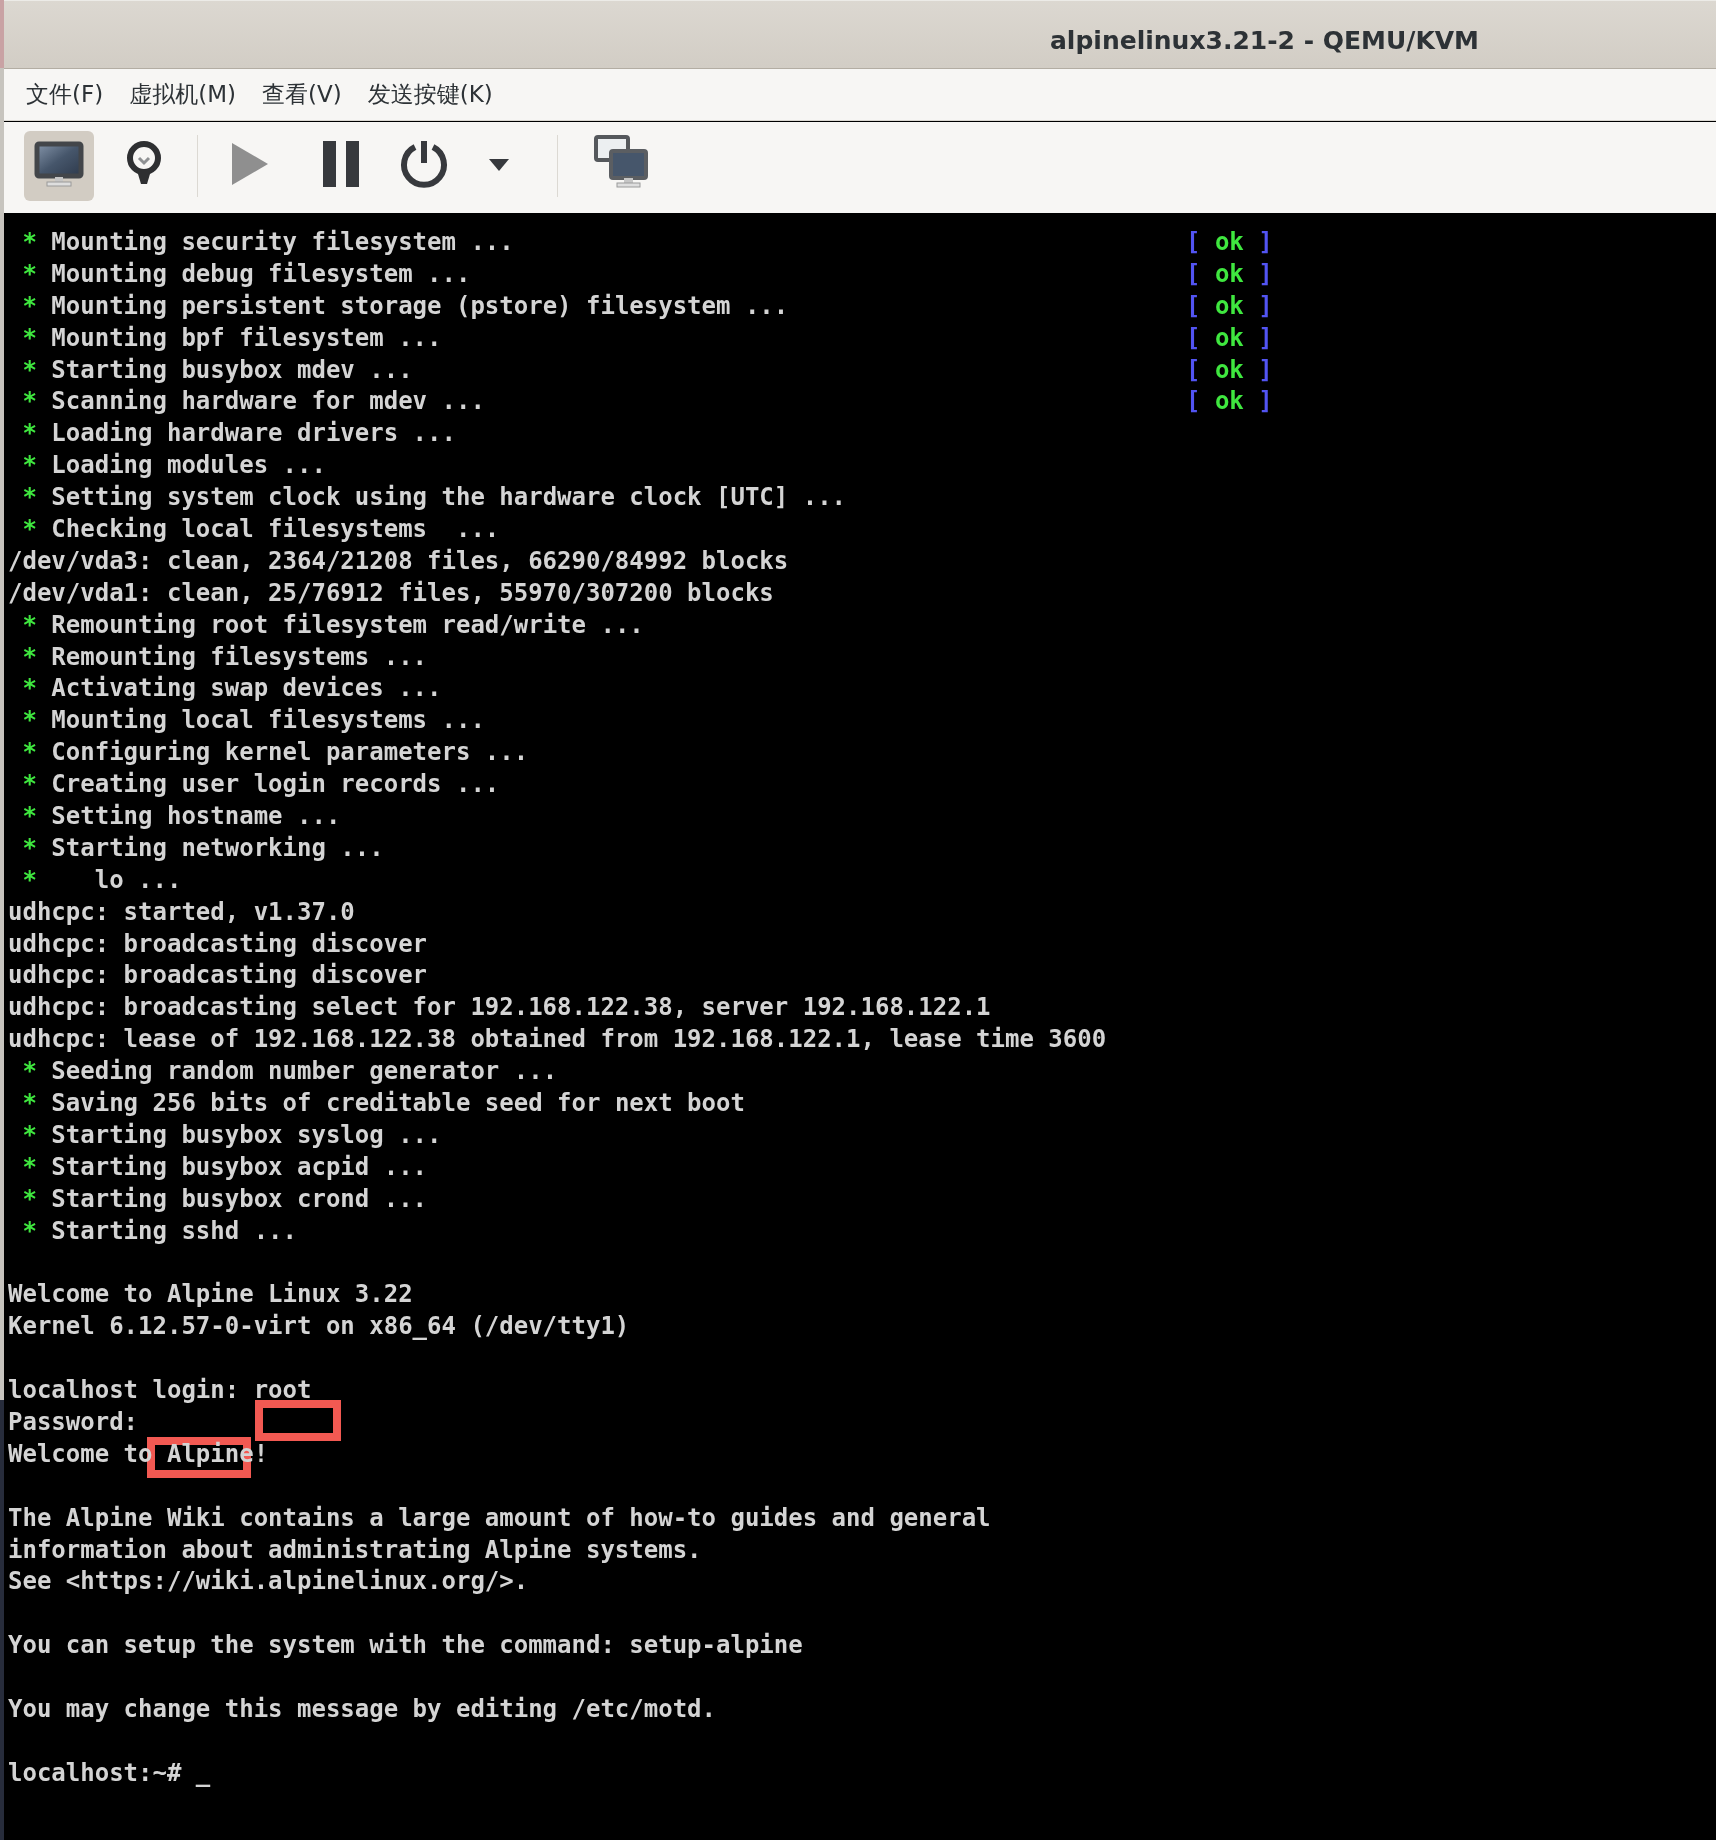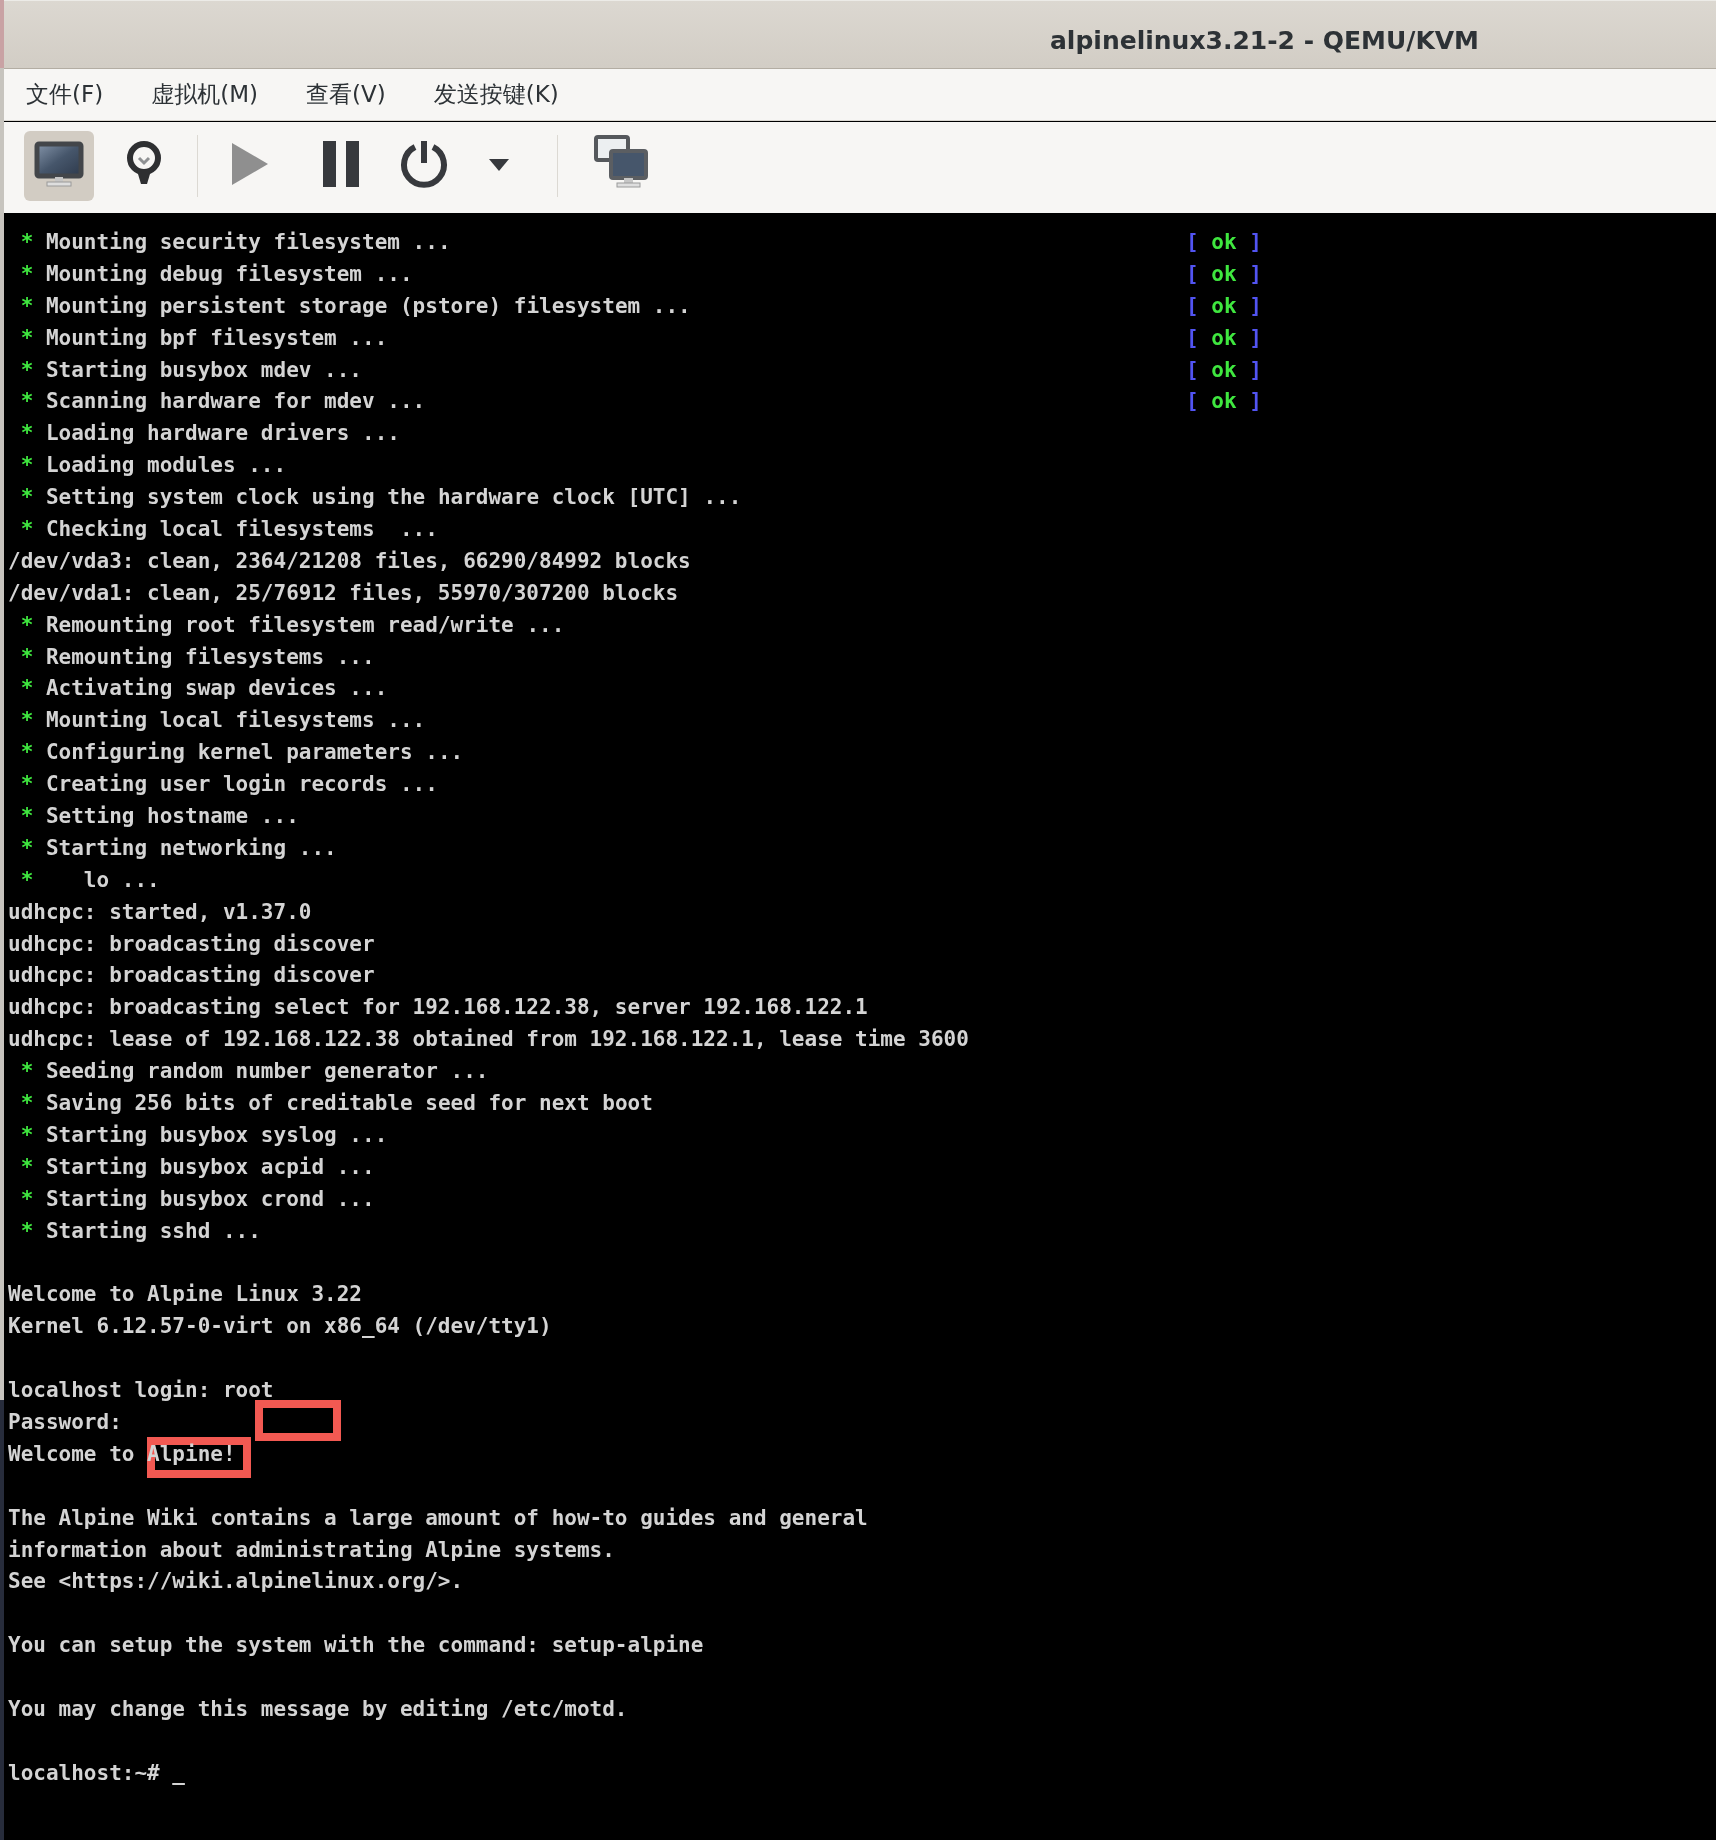--- a/index.html
+++ b/index.html
@@ -26,21 +26,21 @@
   }
   .title {
     position:absolute; left:1046px; top:50%; transform:translateY(-50%);
     font-size:25px; font-weight:bold; color:#2d3236; white-space:nowrap;margin-top:6px;
   }
 
   
   .menubar {
     position:absolute; left:0; top:69px; width:100%; height:52px;
     background:#f7f6f4; border-bottom:1px solid #dbd8d2;
-    display:flex; align-items:center; padding-left:22px; gap:48px;
+    display:flex; align-items:center; padding-left:22px; gap:26px;
     box-sizing:border-box; font-size:23px; color:#2d3236;
   }
   .menu-item { white-space:nowrap; cursor:default; }
 
   
   .toolbar {
     position:absolute; left:0; top:122px; width:100%; height:91px;
     background:#f7f6f4;
   }
   .toolbtn {
@@ -48,21 +48,21 @@
     display:flex; align-items:center; justify-content:center;
   }
   .toolbtn.active { background:#d2ccc3; border-radius:6px; }
   .tb-sep { position:absolute; top:13px; width:1px; height:62px; background:#dcd9d3; }
 
   
   .terminal {
     position:absolute; left:0; top:213px; width:1712px; height:1439px;
     background:#000; box-sizing:border-box; padding:14px 0 0 4px;
     font-family:"DejaVu Sans Mono", "Liberation Mono", monospace;
-    font-weight:bold; font-size:21px; line-height:31.9px;
+    font-weight:bold; font-size:24px; line-height:31.9px;
     color:var(--term-fg, #d4d4d4);
   }
   .term-line { height:31.9px; white-space:pre; position:relative; }
   .tg { color:var(--term-green, #3fe73f); }
   .tb { color:var(--term-blue, #5254f2); }
   .ok-marker { position:absolute; left:1178px; top:0; white-space:pre;text-align:right; }
 
   
   .annot { position:absolute; box-sizing:border-box; border:8px solid var(--annot-color, #f25952); }
   .annot-login    { left:251px; top:1187px; width:86px;  height:41px; }

